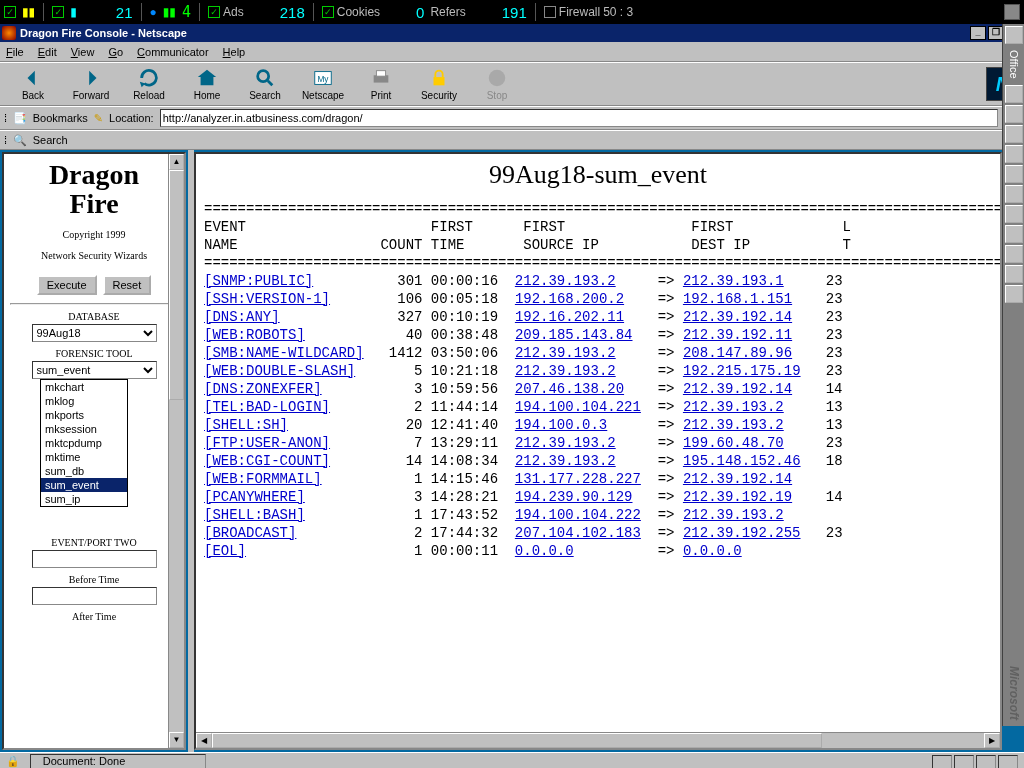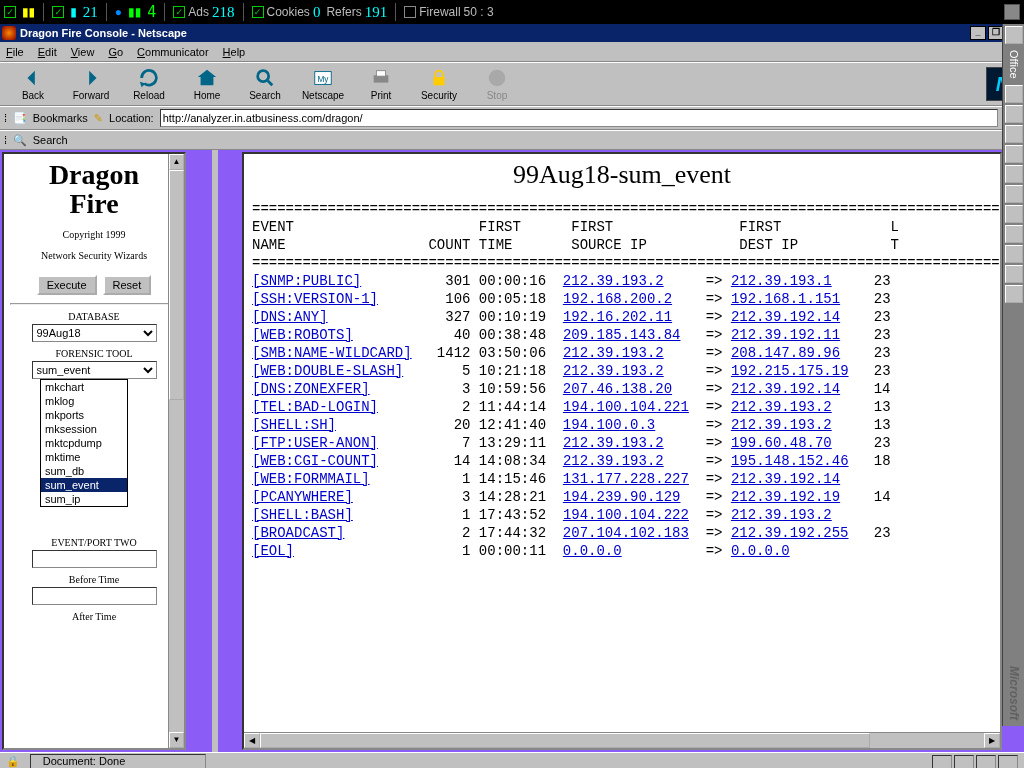--- a/index.html
+++ b/index.html
@@ -3,21 +3,21 @@
 <meta charset="utf-8">
 <style>
 * { box-sizing: border-box; margin: 0; padding: 0; }
 body { font-family: "MS Sans Serif", Arial, sans-serif; font-size: 11px; background: #c0c0c0; width: 1024px; height: 768px; overflow: hidden; position: relative; }
 
 
 .sysbar { background: #000; height: 24px; display: flex; align-items: center; color: #fff; font-size: 12px; padding: 0 4px; gap: 6px; }
 .sysbar .seg { display: flex; align-items: center; gap: 3px; }
 .sysbar .div { width: 1px; height: 18px; background: #555; margin: 0 2px; }
 .sysbar .chk { width: 12px; height: 12px; border: 1px solid #0c0; display: inline-flex; align-items: center; justify-content: center; color: #0c0; font-size: 9px; }
-.sysbar .num-cyan { color: #00ffff; font-family: Liberation Serif, serif; font-size: 15px; }
+.sysbar .num-cyan { color: #00ffff; font-family: Liberation Sans, sans-serif; font-size: 15px; margin-left: 33px; }
 .sysbar .num-green { color: #00ff00; font-family: monospace; font-size: 15px; }
 .sysbar .txt { color: #bbb; }
 .sysbar .trash { margin-left: auto; width: 16px; height: 16px; background: #888; border: 1px solid #555; }
 
 
 .titlebar { background: linear-gradient(#0a246a,#0a246a); height: 18px; display: flex; align-items: center; color: #fff; font-weight: bold; font-size: 11px; padding: 0 2px; }
 .titlebar .icon-app { width: 14px; height: 14px; margin-right: 4px; background: radial-gradient(circle,#f80,#800); border-radius:2px; }
 .titlebar .spacer { flex: 1; }
 .titlebar .winbtn { width: 16px; height: 14px; background: #c0c0c0; border: 1px solid #000; margin-left: 2px; font-size: 9px; text-align: center; line-height: 11px; color: #000; }
 
@@ -37,21 +37,21 @@
 
 .locbar { background: #c0c0c0; height: 24px; display: flex; align-items: center; padding: 0 4px; gap: 6px; border-top: 1px solid #fff; border-bottom: 1px solid #888; }
 .locbar .bm { font-size: 11px; }
 .locbar input { flex: 1; height: 18px; border: 1px inset #888; background: #fff; font-size: 11px; padding: 8px 2px; }
 .dropbtn { width: 16px; height: 18px; background: #c0c0c0; border: 1px outset #fff; font-size: 8px; text-align:center; }
 
 
 .searchbar { background: #c0c0c0; height: 20px; display: flex; align-items: center; padding: 0 4px; gap: 6px; border-top: 1px solid #fff; border-bottom: 1px solid #888; }
 
 
-.content { display: flex; height: 602px; background: #8b5cf6; gap: 24px; }
+.content { display: flex; height: 602px; background: #0369a1; }
 .sidebar { width: 184px; background: #fff; border: 2px inset #888; margin: 2px; padding: 6px; font-family: "Times New Roman", serif; position: relative; overflow: hidden; }
 .sidebar h1 { font-family: "Times New Roman", serif; font-size: 28px; font-weight: bold; text-align: center; line-height: 1.05; margin-bottom: 10px; }
 .sidebar .copy { font-size: 10px; text-align: center; margin-bottom: 10px; }
 .sidebar .sub { font-size: 10px; text-align: center; margin-bottom: 14px; }
 .sidebar .btns { display: flex; justify-content: center; gap: 6px; margin-bottom: 8px; }
 .sidebar button { font-family: "MS Sans Serif", sans-serif; font-size: 11px; padding: 2px 8px; background: #c0c0c0; border: 2px outset #fff; }
 .sidebar hr { margin: 6px 0; }
 .sidebar .lbl { font-size: 10px; text-align: center; margin-top: 6px; }
 .sidebar select, .sidebar input[type=text] { width: 125px; margin: 2px auto; display: block; font-size: 11px; border: 1px inset #888; background: #fff; height: 18px; }
 .sidebar .selwrap { position: relative; text-align: center; }

